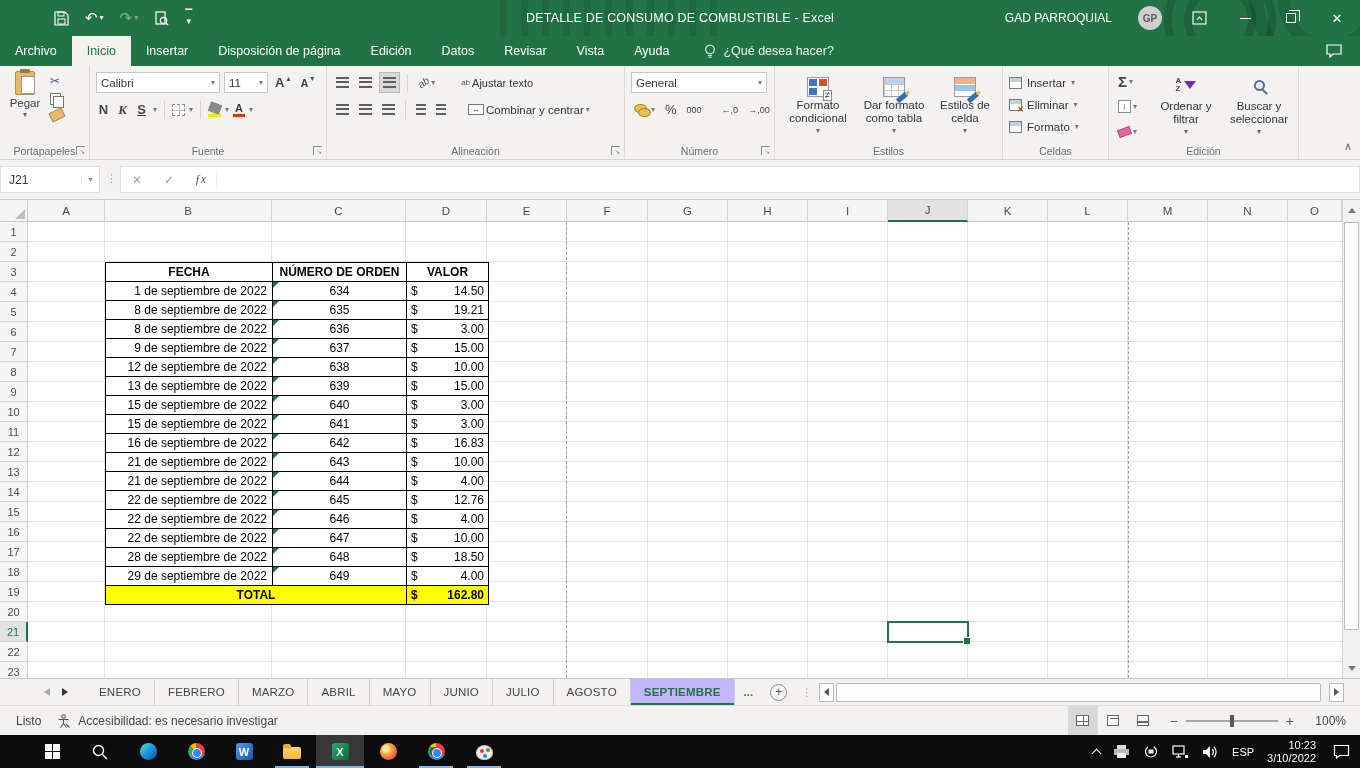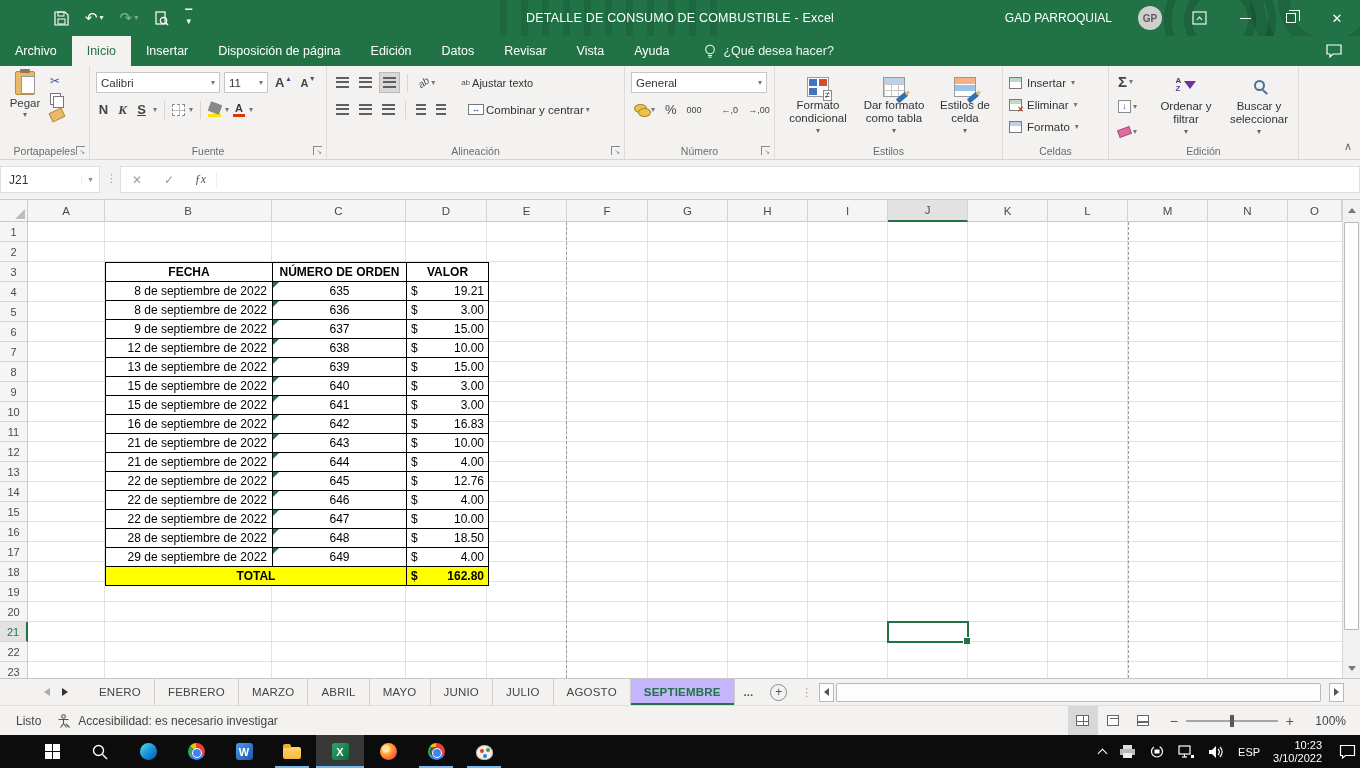--- a/index.html
+++ b/index.html
@@ -197,21 +197,21 @@
   .chrome{position:relative;width:17px;height:17px;border-radius:50%;background:conic-gradient(#ea4335 0 33%,#4285f4 33% 66%,#34a853 66% 87%,#fbbc05 87% 100%)}
   .chrome:after{content:"";position:absolute;left:4.5px;top:4.5px;width:8px;height:8px;border-radius:50%;background:#3f83f0;border:1.5px solid #fff}
   .badge{position:absolute;right:6px;bottom:4px;width:9px;height:9px;border-radius:50%;background:#6b6b6b;border:1px solid #333}
   .wordic{width:17px;height:17px;border-radius:3px;background:linear-gradient(135deg,#4d9bf0,#1956a8);color:#fff;font-weight:bold;font-size:11px;display:flex;align-items:center;justify-content:center}
   .excelic{width:17px;height:17px;border-radius:3px;background:linear-gradient(135deg,#2ea36b,#0f6b3c);color:#fff;font-weight:bold;font-size:11px;display:flex;align-items:center;justify-content:center}
   .folder{position:relative;width:18px;height:12px;background:linear-gradient(#ffd56b,#f6b73c);border-radius:2px;margin-top:3px}
   .folder:before{content:"";position:absolute;left:0;top:-3px;width:8px;height:4px;background:#f2ab2d;border-radius:2px 2px 0 0}
   .firefox{width:17px;height:17px;border-radius:50%;background:radial-gradient(circle at 35% 35%,#ffe3a1 0 3px,#ffb340 30%,#ff7139 60%,#c8347a 100%)}
   .paint{position:relative;width:17px;height:15px;border-radius:50% 50% 45% 45%;background:#f3f0ea;border:1px solid #c9b9a4;margin-top:1px}
   .paint i{position:absolute;width:4px;height:4px;border-radius:50%}
-  .tray{margin-left:auto;display:flex;align-items:center;gap:13px;padding-right:4px;color:#fff}
+  .tray{margin-left:auto;display:flex;align-items:center;gap:13px;padding-right:10px;color:#fff}
   .tray .chev{width:7px;height:7px;border-left:1.5px solid #fff;border-top:1.5px solid #fff;transform:rotate(45deg);margin-top:3px}
   .lang{font-size:11px}
   .clock{font-size:11px;line-height:13px;text-align:right}
   .traysvg{display:block}
 </style>
 </head>
 <body>
 
 <div class="screen">
 
@@ -605,20 +605,30 @@
           <col style="width:82px">
         </colgroup>
       <thead>
         <tr>
           <th>FECHA</th>
           <th>NÚMERO DE ORDEN</th>
           <th>VALOR</th>
         </tr>
       </thead>
       <tbody id="tbodyRows">
+          <tr>
+            <td class="c-fecha">1 de septiembre de 2022</td>
+            <td class="c-orden flag">634</td>
+            <td>
+              <div class="money">
+                <span>$</span>
+                <span>14.50</span>
+              </div>
+            </td>
+          </tr>
           <tr>
             <td class="c-fecha">8 de septiembre de 2022</td>
             <td class="c-orden flag">635</td>
             <td>
               <div class="money">
                 <span>$</span>
                 <span>19.21</span>
               </div>
             </td>
           </tr>

